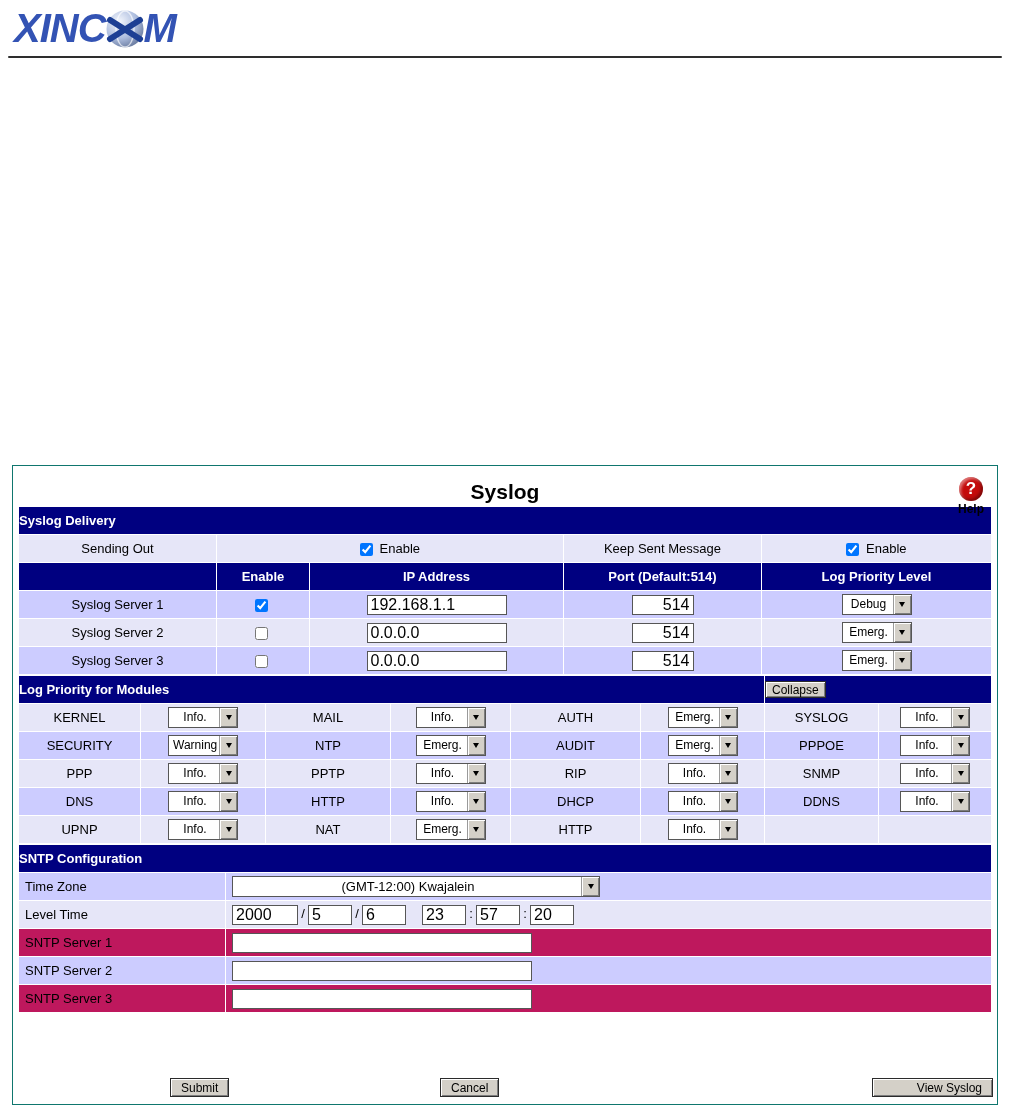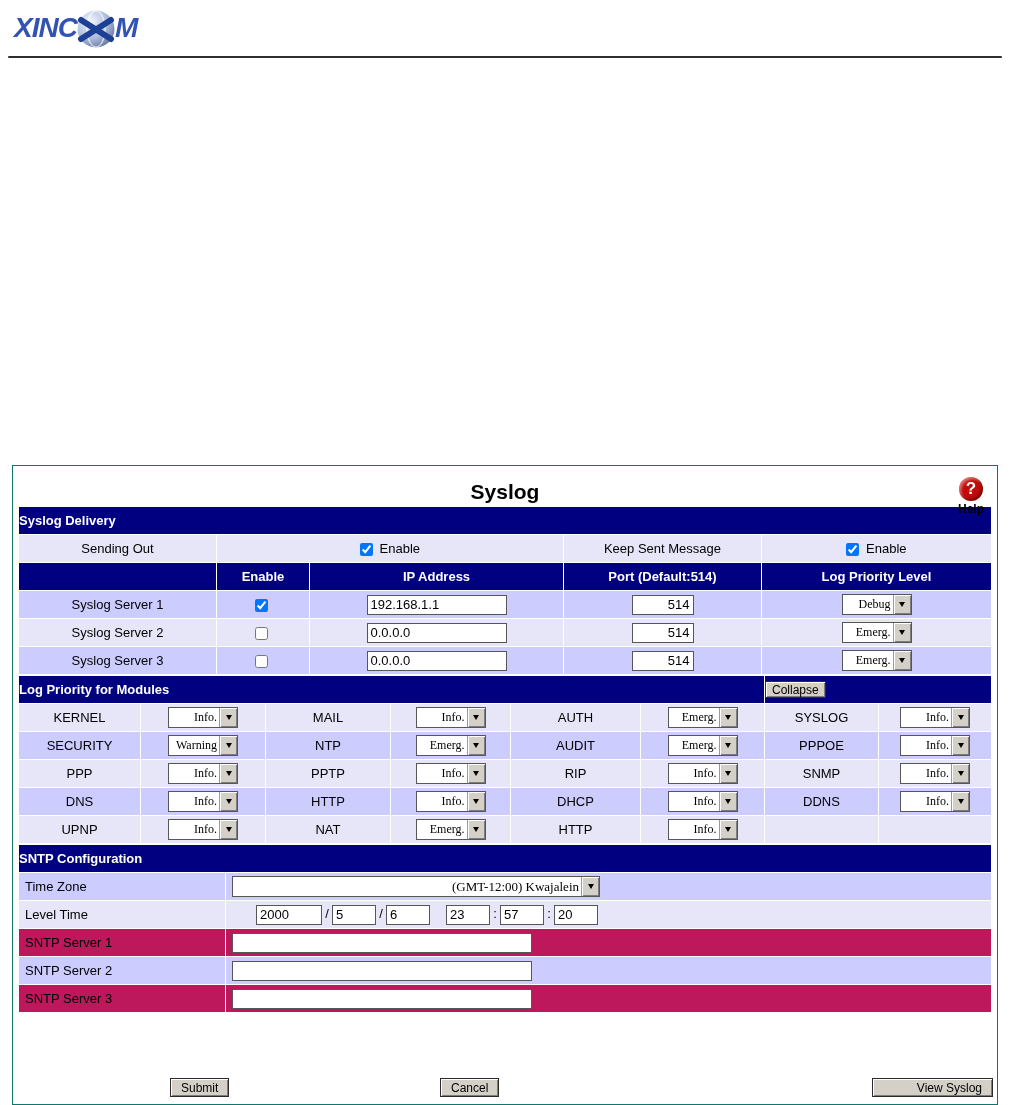--- a/index.html
+++ b/index.html
@@ -1,20 +1,20 @@
 <!DOCTYPE html>
 <html><head>
 <meta charset="utf-8">
 <style>
   html,body{margin:0;padding:0;background:#fff;}
   body{width:1010px;height:1105px;position:relative;font-family:"Liberation Sans",sans-serif;color:#000;font-size:13px;}
 
   
   .logo{position:absolute;top:2px;left:14px;display:flex;align-items:center;height:52px;}
-  .logo-txt{font-size:28px;font-weight:bold;font-style:italic;color:#3353b4;letter-spacing:-1px;line-height:1;}
+  .logo-txt{font-size:40px;font-weight:bold;font-style:italic;color:#3353b4;letter-spacing:-1px;line-height:1;}
   .globe{margin:2px -1px 0 -1px;}
   .top-rule{position:absolute;top:56px;left:8px;width:994px;height:2px;background:#2e2e2e;border-radius:2px;}
 
   
   .panel{position:absolute;left:12px;top:465px;width:984px;height:638px;border:1px solid #0f766e;background:#fff;}
   .page-title{margin-top:14px;text-align:center;font-size:21px;font-weight:bold;height:26px;}
   .help{position:absolute;top:11px;right:9px;width:34px;text-align:center;cursor:pointer;}
   .help-circle{width:24px;height:24px;margin:0 auto;border-radius:50%;background:#c40b0b;color:#fff;font-weight:bold;font-size:17px;line-height:24px;text-align:center;box-shadow:inset -2px -2px 3px rgba(0,0,0,.35), inset 2px 2px 3px rgba(255,255,255,.45);}
   .help-label{font-size:12px;font-weight:bold;margin-top:1px;}
 
@@ -25,32 +25,32 @@
   td.hdr{background:#000080;color:#fff;font-weight:bold;text-align:center;height:21px;}
   tr.r-dark td.cell{background:#ccccff;}
   tr.r-light td.cell{background:#e6e6f8;}
   tr.r-pale td.cell{background:#be185d;}
   .c{text-align:center;}
   .l{text-align:left;padding-left:6px !important;}
   .mt-delivery{margin-top:26px;}
   .mt-sec{margin-top:24px;}
 
   
-  input[type="text"]{border:1px solid #565656;height:16px;font-family:"Liberation Sans",sans-serif;font-size:13px;padding:1px 3px;background:#fff;vertical-align:middle;}
+  input[type="text"]{border:1px solid #565656;height:16px;font-family:"Liberation Sans",sans-serif;font-size:16px;padding:1px 3px;background:#fff;vertical-align:middle;}
   input[type="checkbox"]{width:13px;height:13px;vertical-align:middle;margin:0 3px 0 0;}
   .ip-input{width:132px;}
   .port-input{width:54px;text-align:right;}
   .sntp-input{width:292px;}
-  .t-year{width:58px;margin-left:24px;}
+  .t-year{width:58px;}
   .t-sm{width:36px;}
   .sep{display:inline-block;width:10px;text-align:center;}
   .gap{display:inline-block;width:16px;}
 
   .combo{display:inline-flex;height:19px;border:1px solid #565656;background:#fff;vertical-align:middle;cursor:default;}
-  .combo-txt{width:44px;font-size:12px;text-align:right;padding:2px 2px 0 4px;overflow:hidden;white-space:nowrap;font-family:Liberation Serif, serif;}
+  .combo-txt{width:44px;font-size:12px;text-align:center;padding:2px 2px 0 4px;overflow:hidden;white-space:nowrap;}
   .combo.wide .combo-txt{width:342px;font-size:13px;}
   .combo-arrow{width:17px;background:#d4d0c8;border-left:1px solid #9a9a9a;box-shadow:inset 1px 1px 0 #fff, inset -1px -1px 0 #7d7d7d;display:flex;align-items:center;justify-content:center;}
   .tri{width:0;height:0;border-left:3.5px solid transparent;border-right:3.5px solid transparent;border-top:5px solid #000;}
 
   .btn{font-family:"Liberation Sans",sans-serif;font-size:12px;color:#000;background:#d4d0c8;border:1px solid #2b2b2b;box-shadow:inset 1px 1px 0 #fff, inset -1px -1px 0 #7d7d7d;height:19px;min-width:56px;padding:0 10px;cursor:pointer;}
   .collapse-cell{text-align:center;}
   .btn.collapse{height:17px;min-width:58px;padding:0 6px;}
 
   .footer{position:absolute;left:0;right:0;bottom:6px;height:20px;}
   .footer .submit{position:absolute;left:157px;}

